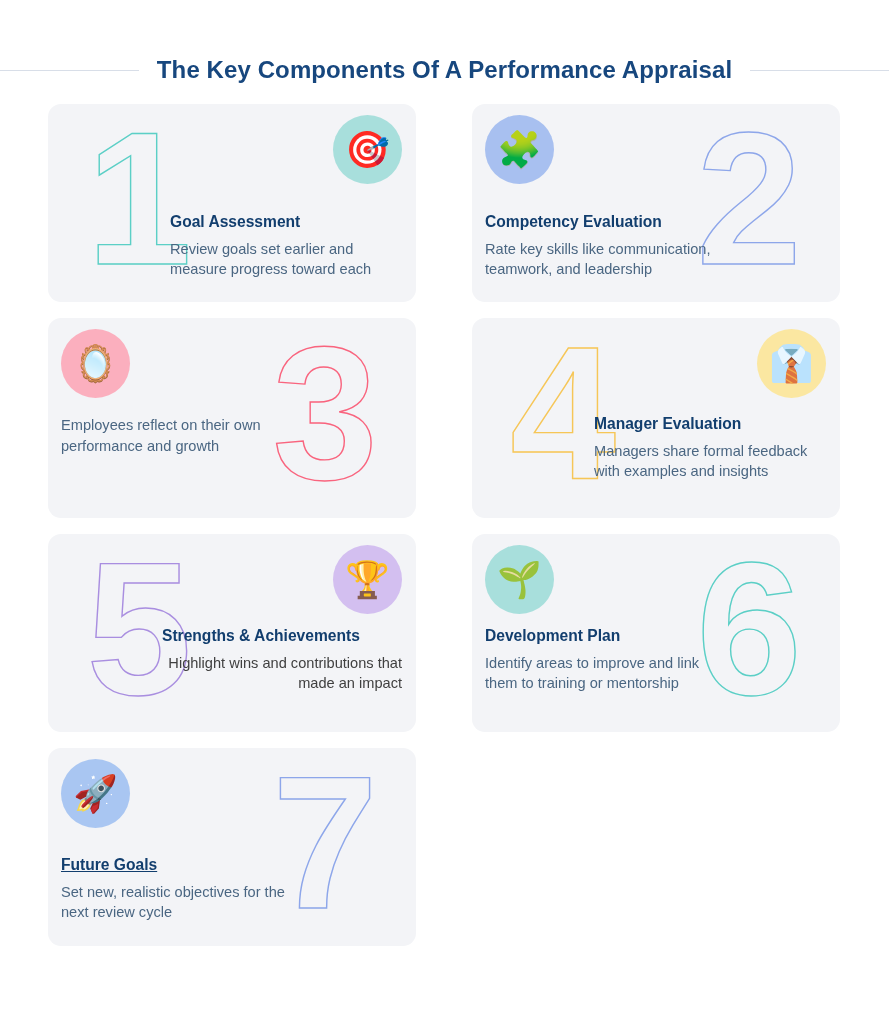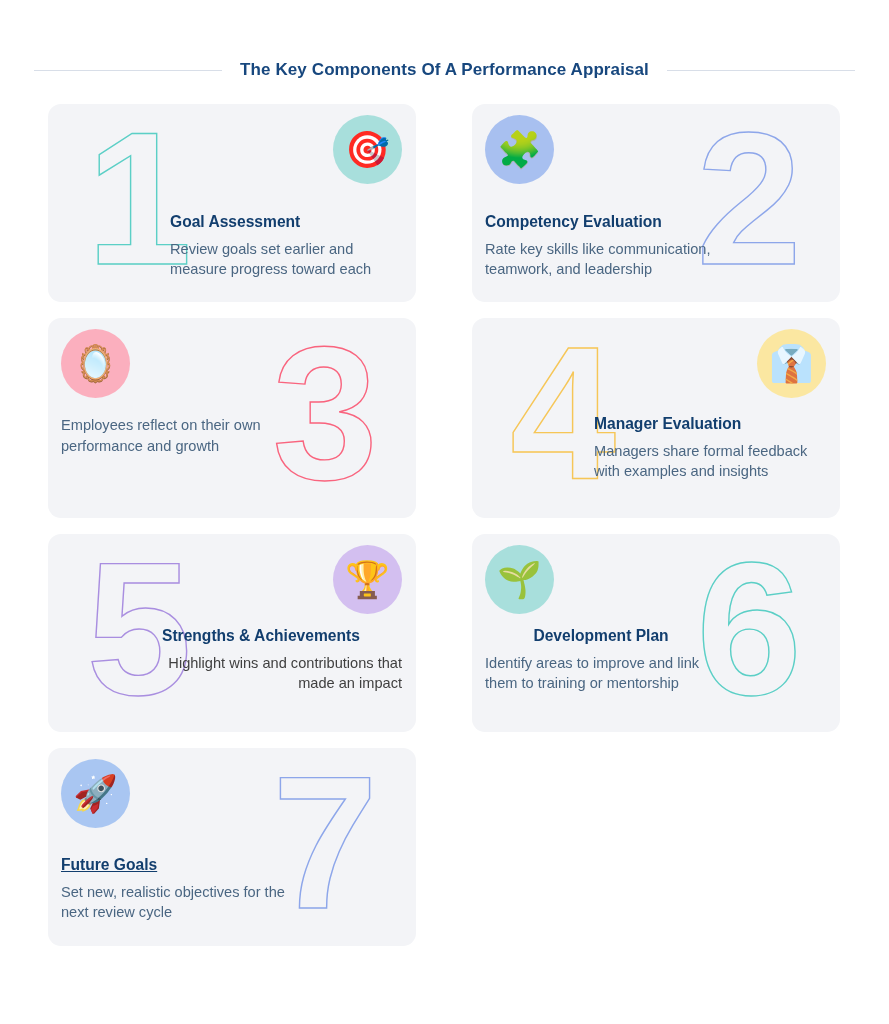--- a/index.html
+++ b/index.html
@@ -26,21 +26,21 @@
     gap: 18px;
   }
   .rule {
     height: 1px;
     background: #D8DEE8;
     flex: 0 0 auto;
   }
   .rule.left  { width: 188px; margin-left: 26px; }
   .rule.right { width: 188px; margin-right: 26px; }
   .title {
-    font-size: 17px;
+    font-size: 24px;
     font-weight: bold;
     color: #17477E;
     letter-spacing: 0.1px;
     white-space: nowrap;
   }
 
   
   .grid {
     position: absolute;
     top: 104px;
@@ -216,21 +216,21 @@
     <div class="card h198" style="background: rgb(243, 244, 247);">
       <div class="numeral right">
         <svg viewBox="0 0 150 175" preserveAspectRatio="xMidYMid meet">
           <text x="75" y="148" text-anchor="middle" stroke="#5BCFC6">6</text>
         </svg>
       </div>
       <div class="bubble tl" style="background: rgb(168, 223, 220);">
         <span>🌱</span>
       </div>
       <div class="txt left" style="top:93px">
-        <div class="card-title" style="color: rgb(18, 62, 110); text-align: center;">Development Plan</div>
+        <div class="card-title" style="color: rgb(18, 62, 110);">Development Plan</div>
         <div class="card-desc" style="color: rgb(74, 102, 130);">Identify areas to improve and link them to training or mentorship</div>
       </div>
     </div>
   </div>
 
   <div class="row">
 
     <div class="card h198" style="background: rgb(243, 244, 247);">
       <div class="numeral right">
         <svg viewBox="0 0 150 175" preserveAspectRatio="xMidYMid meet">

